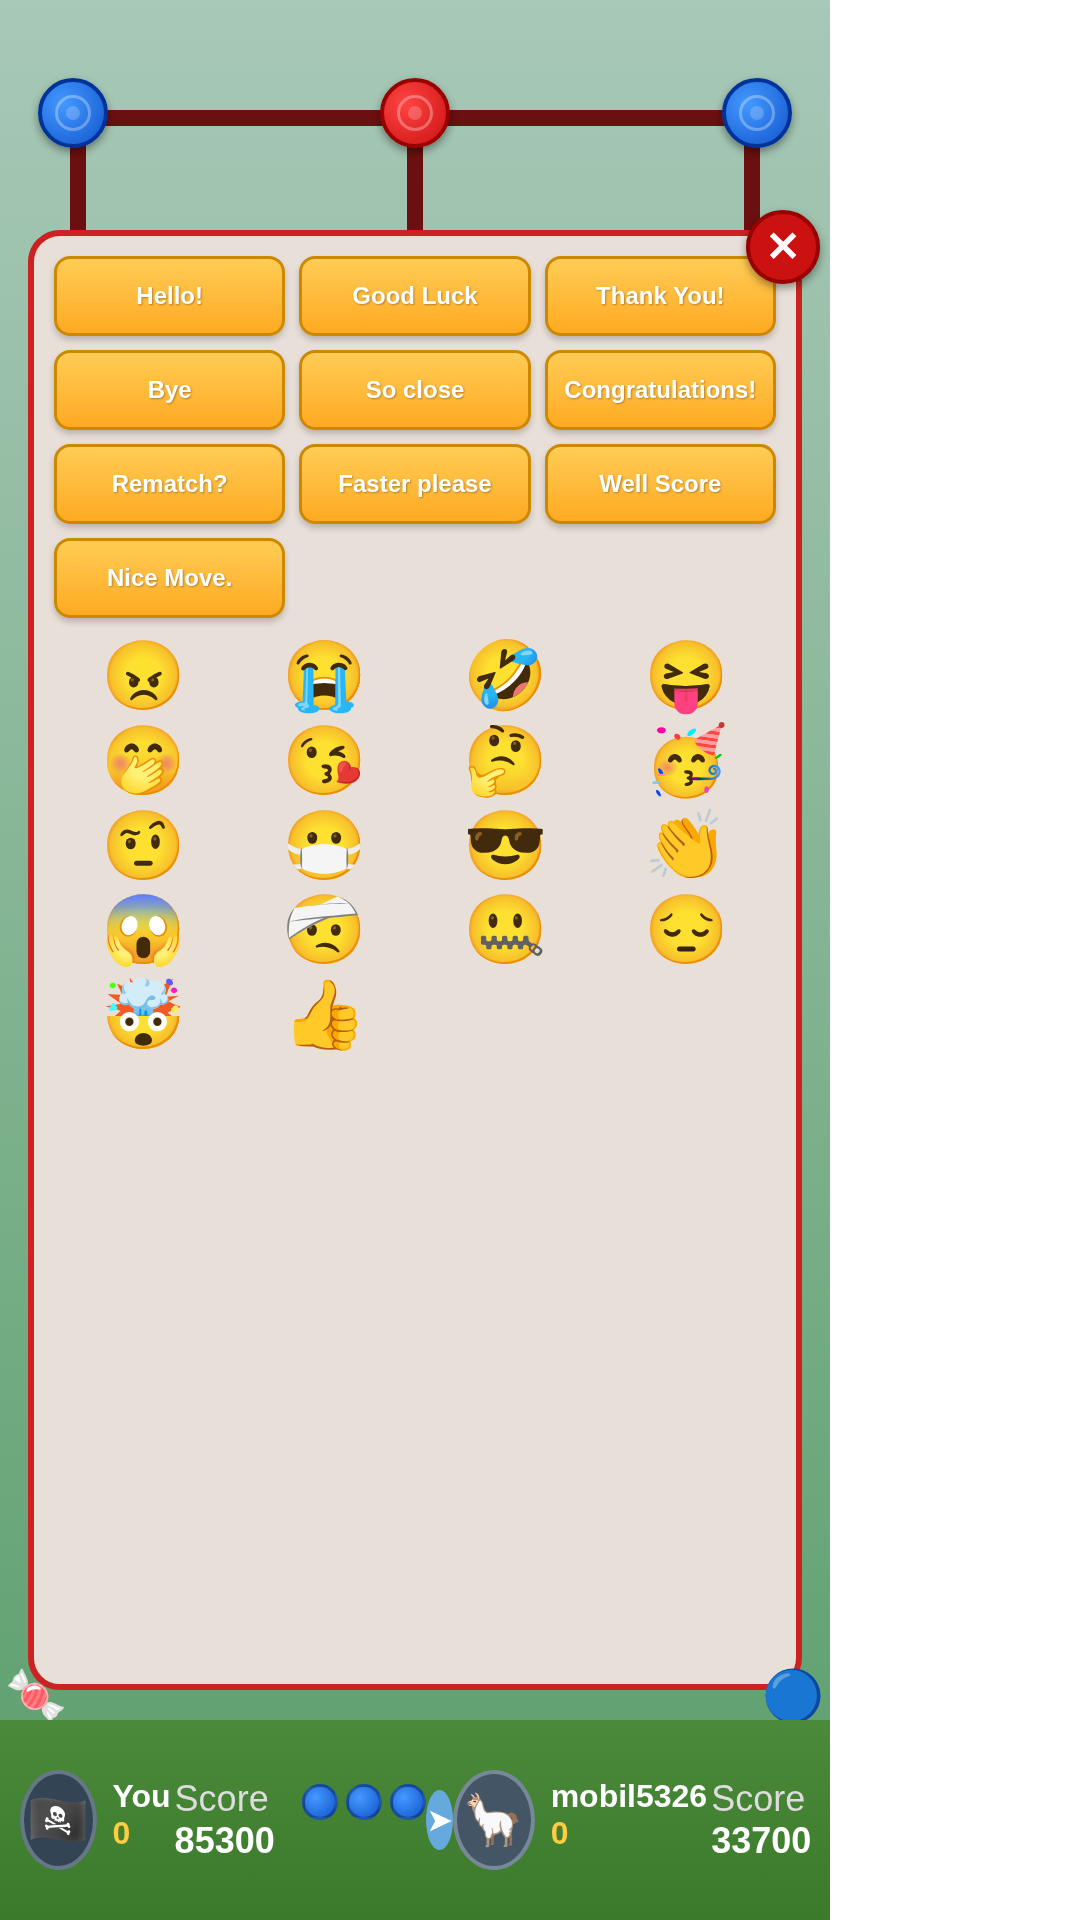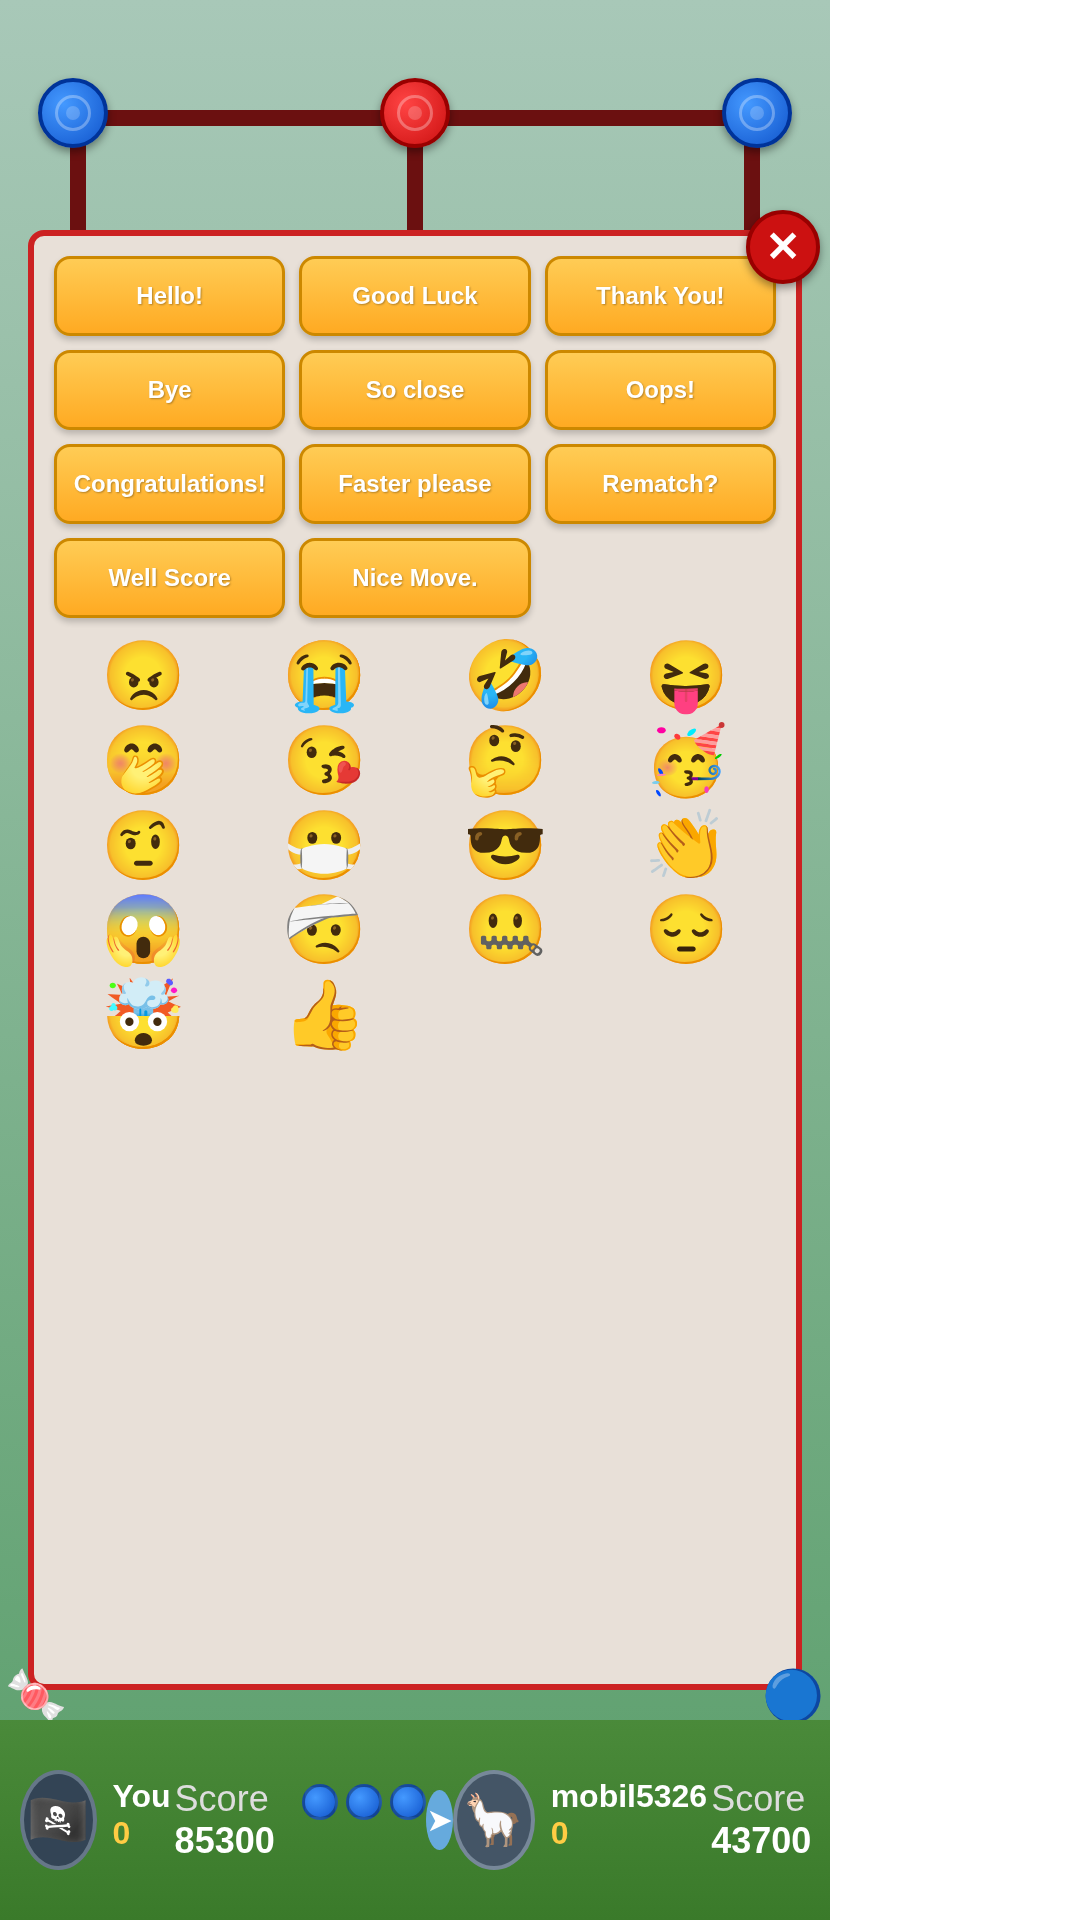--- a/index.html
+++ b/index.html
@@ -123,21 +123,21 @@
     }
 
     
     #dialog {
       position: absolute;
       top: 230px;
       left: 28px;
       right: 28px;
       bottom: 230px;
       background: #e8e0d8;
-      border-radius: 16px;
+      border-radius: 32px;
       border: 6px solid #cc2222;
       padding: 20px;
       overflow: hidden;
     }
 
     
     #close-btn {
       position: absolute;
       top: 210px;
       right: 10px;
@@ -338,24 +338,23 @@
   </div>
 </div>
 
 <div id="dialog">
   <div class="chat-grid">
     <button class="chat-btn">Hello!</button>
     <button class="chat-btn">Good Luck</button>
     <button class="chat-btn">Thank You!</button>
     <button class="chat-btn">Bye</button>
     <button class="chat-btn">So close</button>
-    <button class="chat-btn">Oops!</button>
     <button class="chat-btn">Congratulations!</button>
+    <button class="chat-btn">Rematch?</button>
     <button class="chat-btn">Faster please</button>
-    <button class="chat-btn">Rematch?</button>
     <button class="chat-btn">Well Score</button>
     <button class="chat-btn">Nice Move.</button>
   </div>
 
   <div class="emoji-grid">
     <div class="emoji-item">😠</div>
     <div class="emoji-item">😭</div>
     <div class="emoji-item">🤣</div>
     <div class="emoji-item">😝</div>
     <div class="emoji-item">🤭</div>
@@ -413,21 +412,21 @@
 
   <div class="player-info">
     <div class="player-avatar player-avatar-2">🦙</div>
     <div class="player-details">
       <div class="player-name">
         <span>mobil5326</span>
         <span style="color:#ffcc44;"> <span>0</span></span>
       </div>
       <div class="player-score">
         <span>Score</span>
-        <span class="player-score-num">43700</span>
+        <span class="player-score-num">33700</span>
       </div>
       <div class="player-tiles">
         <div class="tile tile-red"></div>
         <div class="tile tile-red"></div>
         <div class="tile tile-red"></div>
         <div class="tile tile-red"></div>
       </div>
     </div>
   </div>
 </div>

